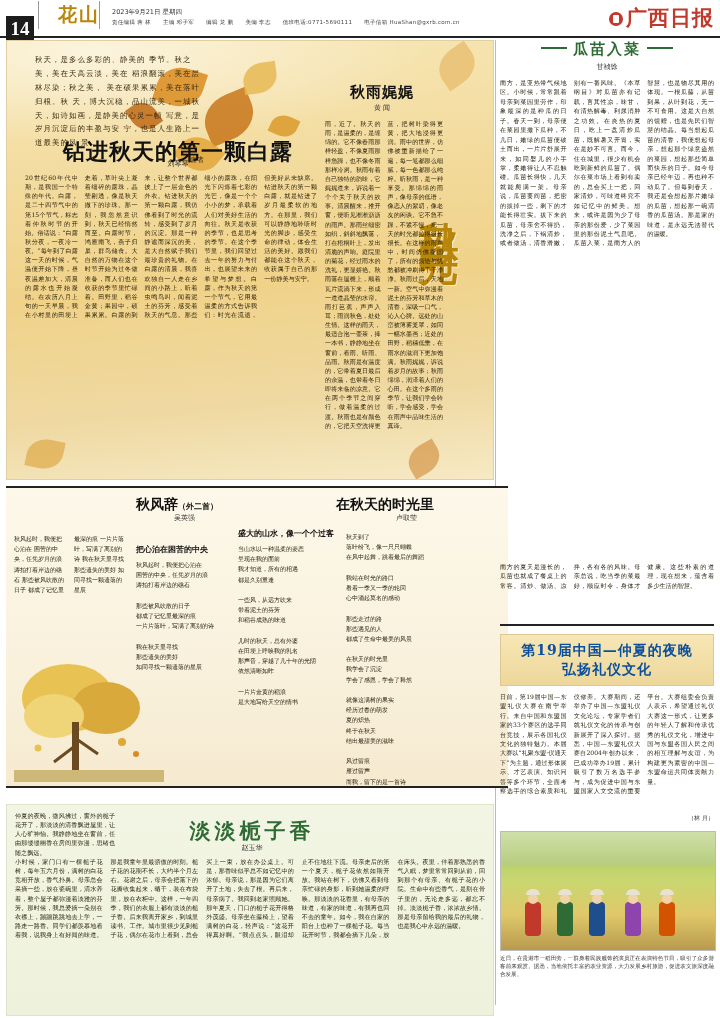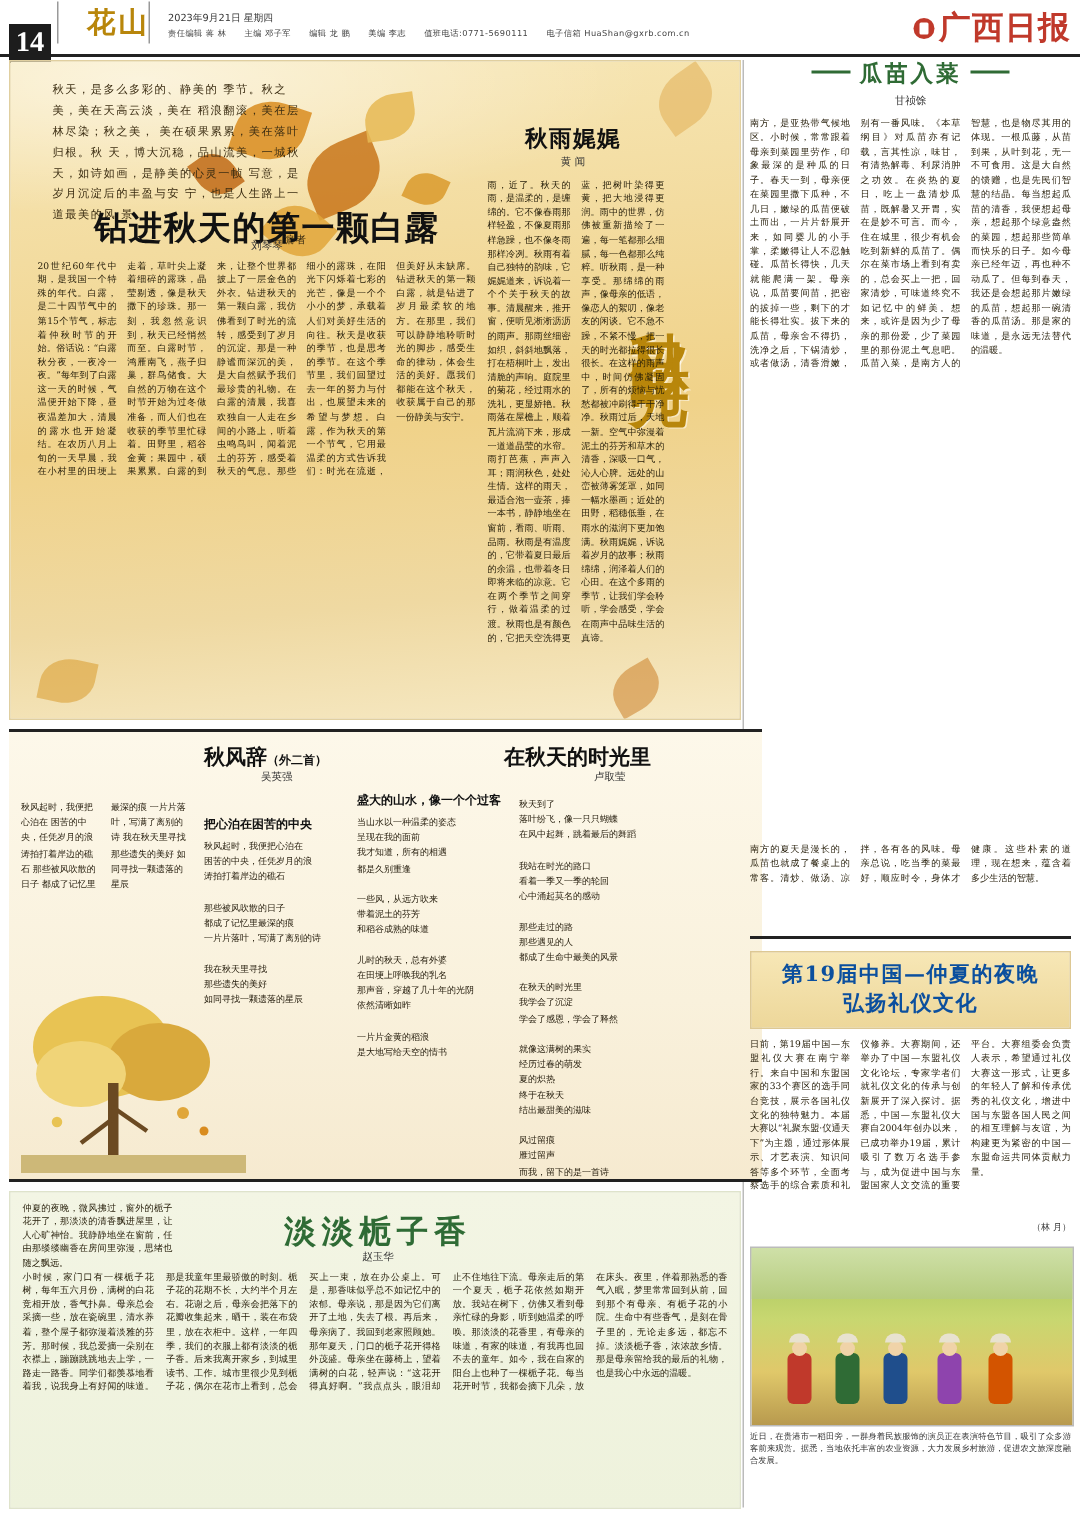--- a/index.html
+++ b/index.html
@@ -128,21 +128,21 @@
     position:absolute;font-family:"DejaVu Serif","Liberation Serif",serif;
     font-weight:bold;color:#111;
   }
   .p-sub{position:absolute;font-size:7px;color:#333;}
   .poem-col{position:absolute;font-family:"DejaVu Serif","Liberation Serif",serif;
     font-size:6px;line-height:1.7;color:#2a2212;}
   .tree{position:absolute;left:8px;bottom:4px;width:150px;height:132px;}
 
   
   .feature{
-    position:relative;margin-top:6px;width:486px;height:210px;
+    position:relative;margin-top:16px;width:486px;height:210px;
     background:linear-gradient(180deg,#f3f5e4 0%,#eef2dc 100%);
     border:1px solid #dfe3cb;overflow:hidden;
   }
   .f-title{
     position:absolute;left:120px;top:12px;width:250px;text-align:center;
     font-family:"DejaVu Serif","Liberation Serif",serif;
     font-size:21px;font-weight:bold;color:#2f6b35;letter-spacing:4px;
   }
   .f-by{position:absolute;left:120px;top:38px;width:250px;text-align:center;font-size:7px;color:#333;}
   .f-lead{position:absolute;left:8px;top:6px;width:100px;}

